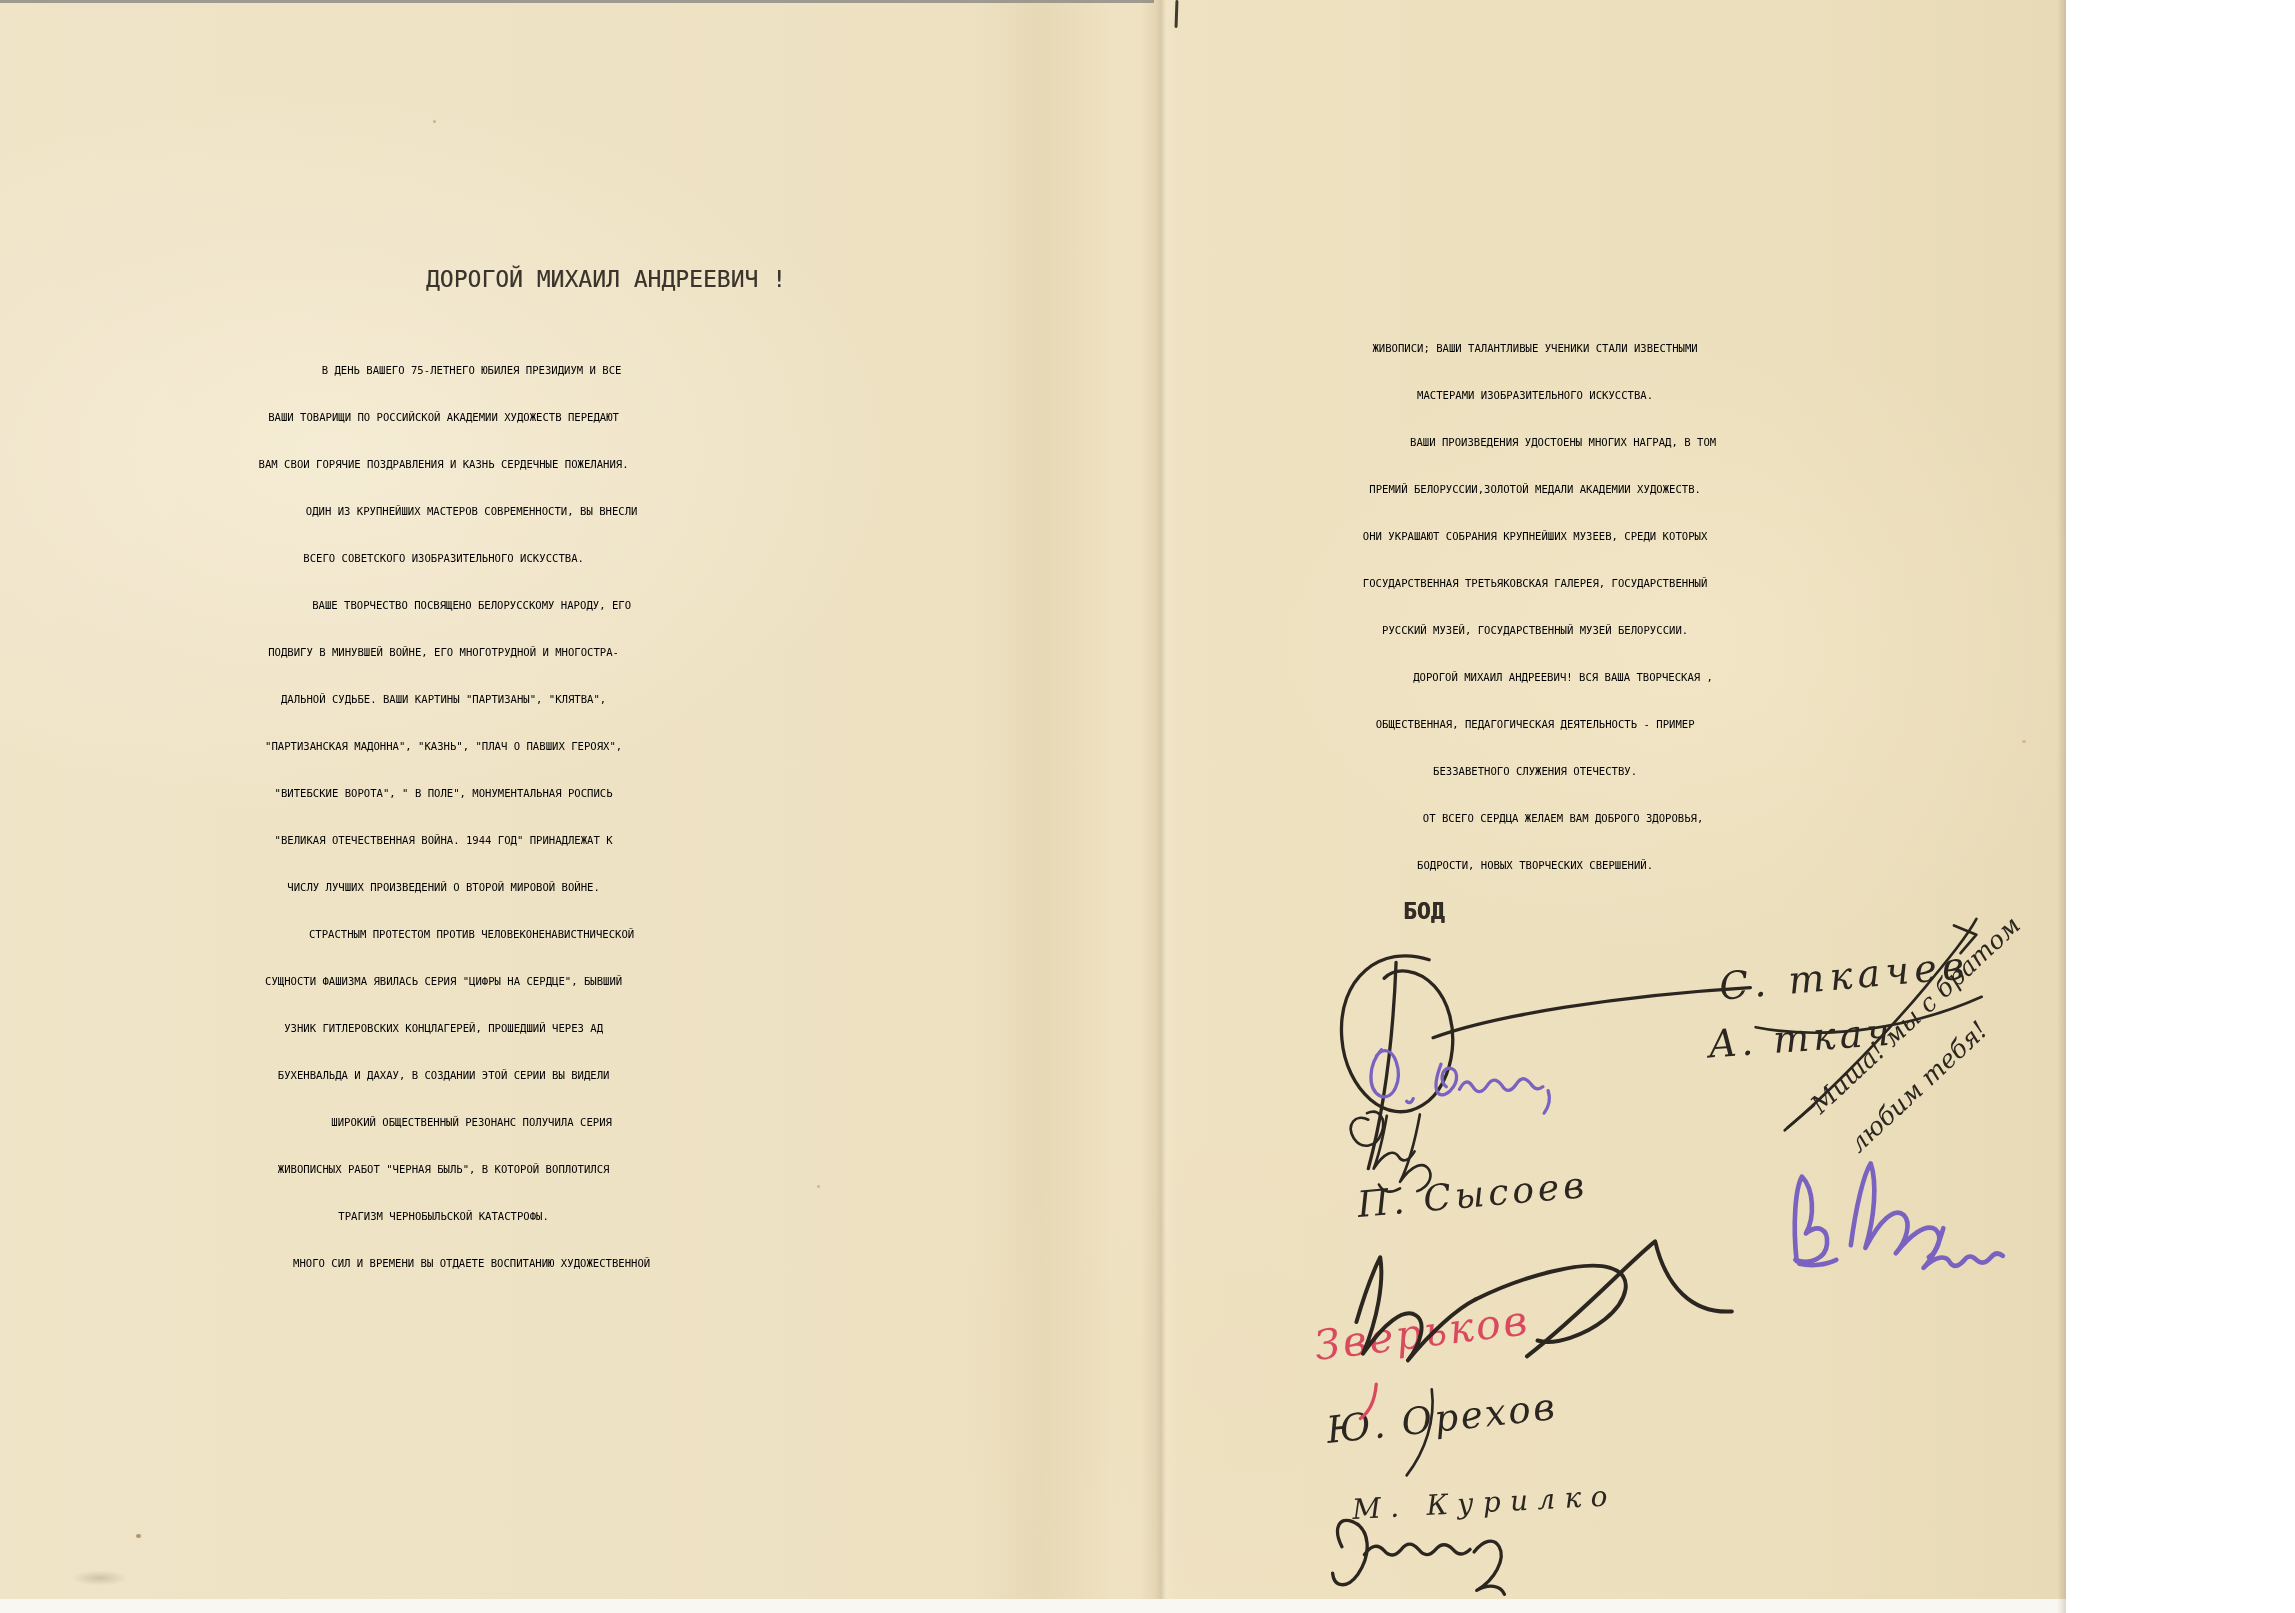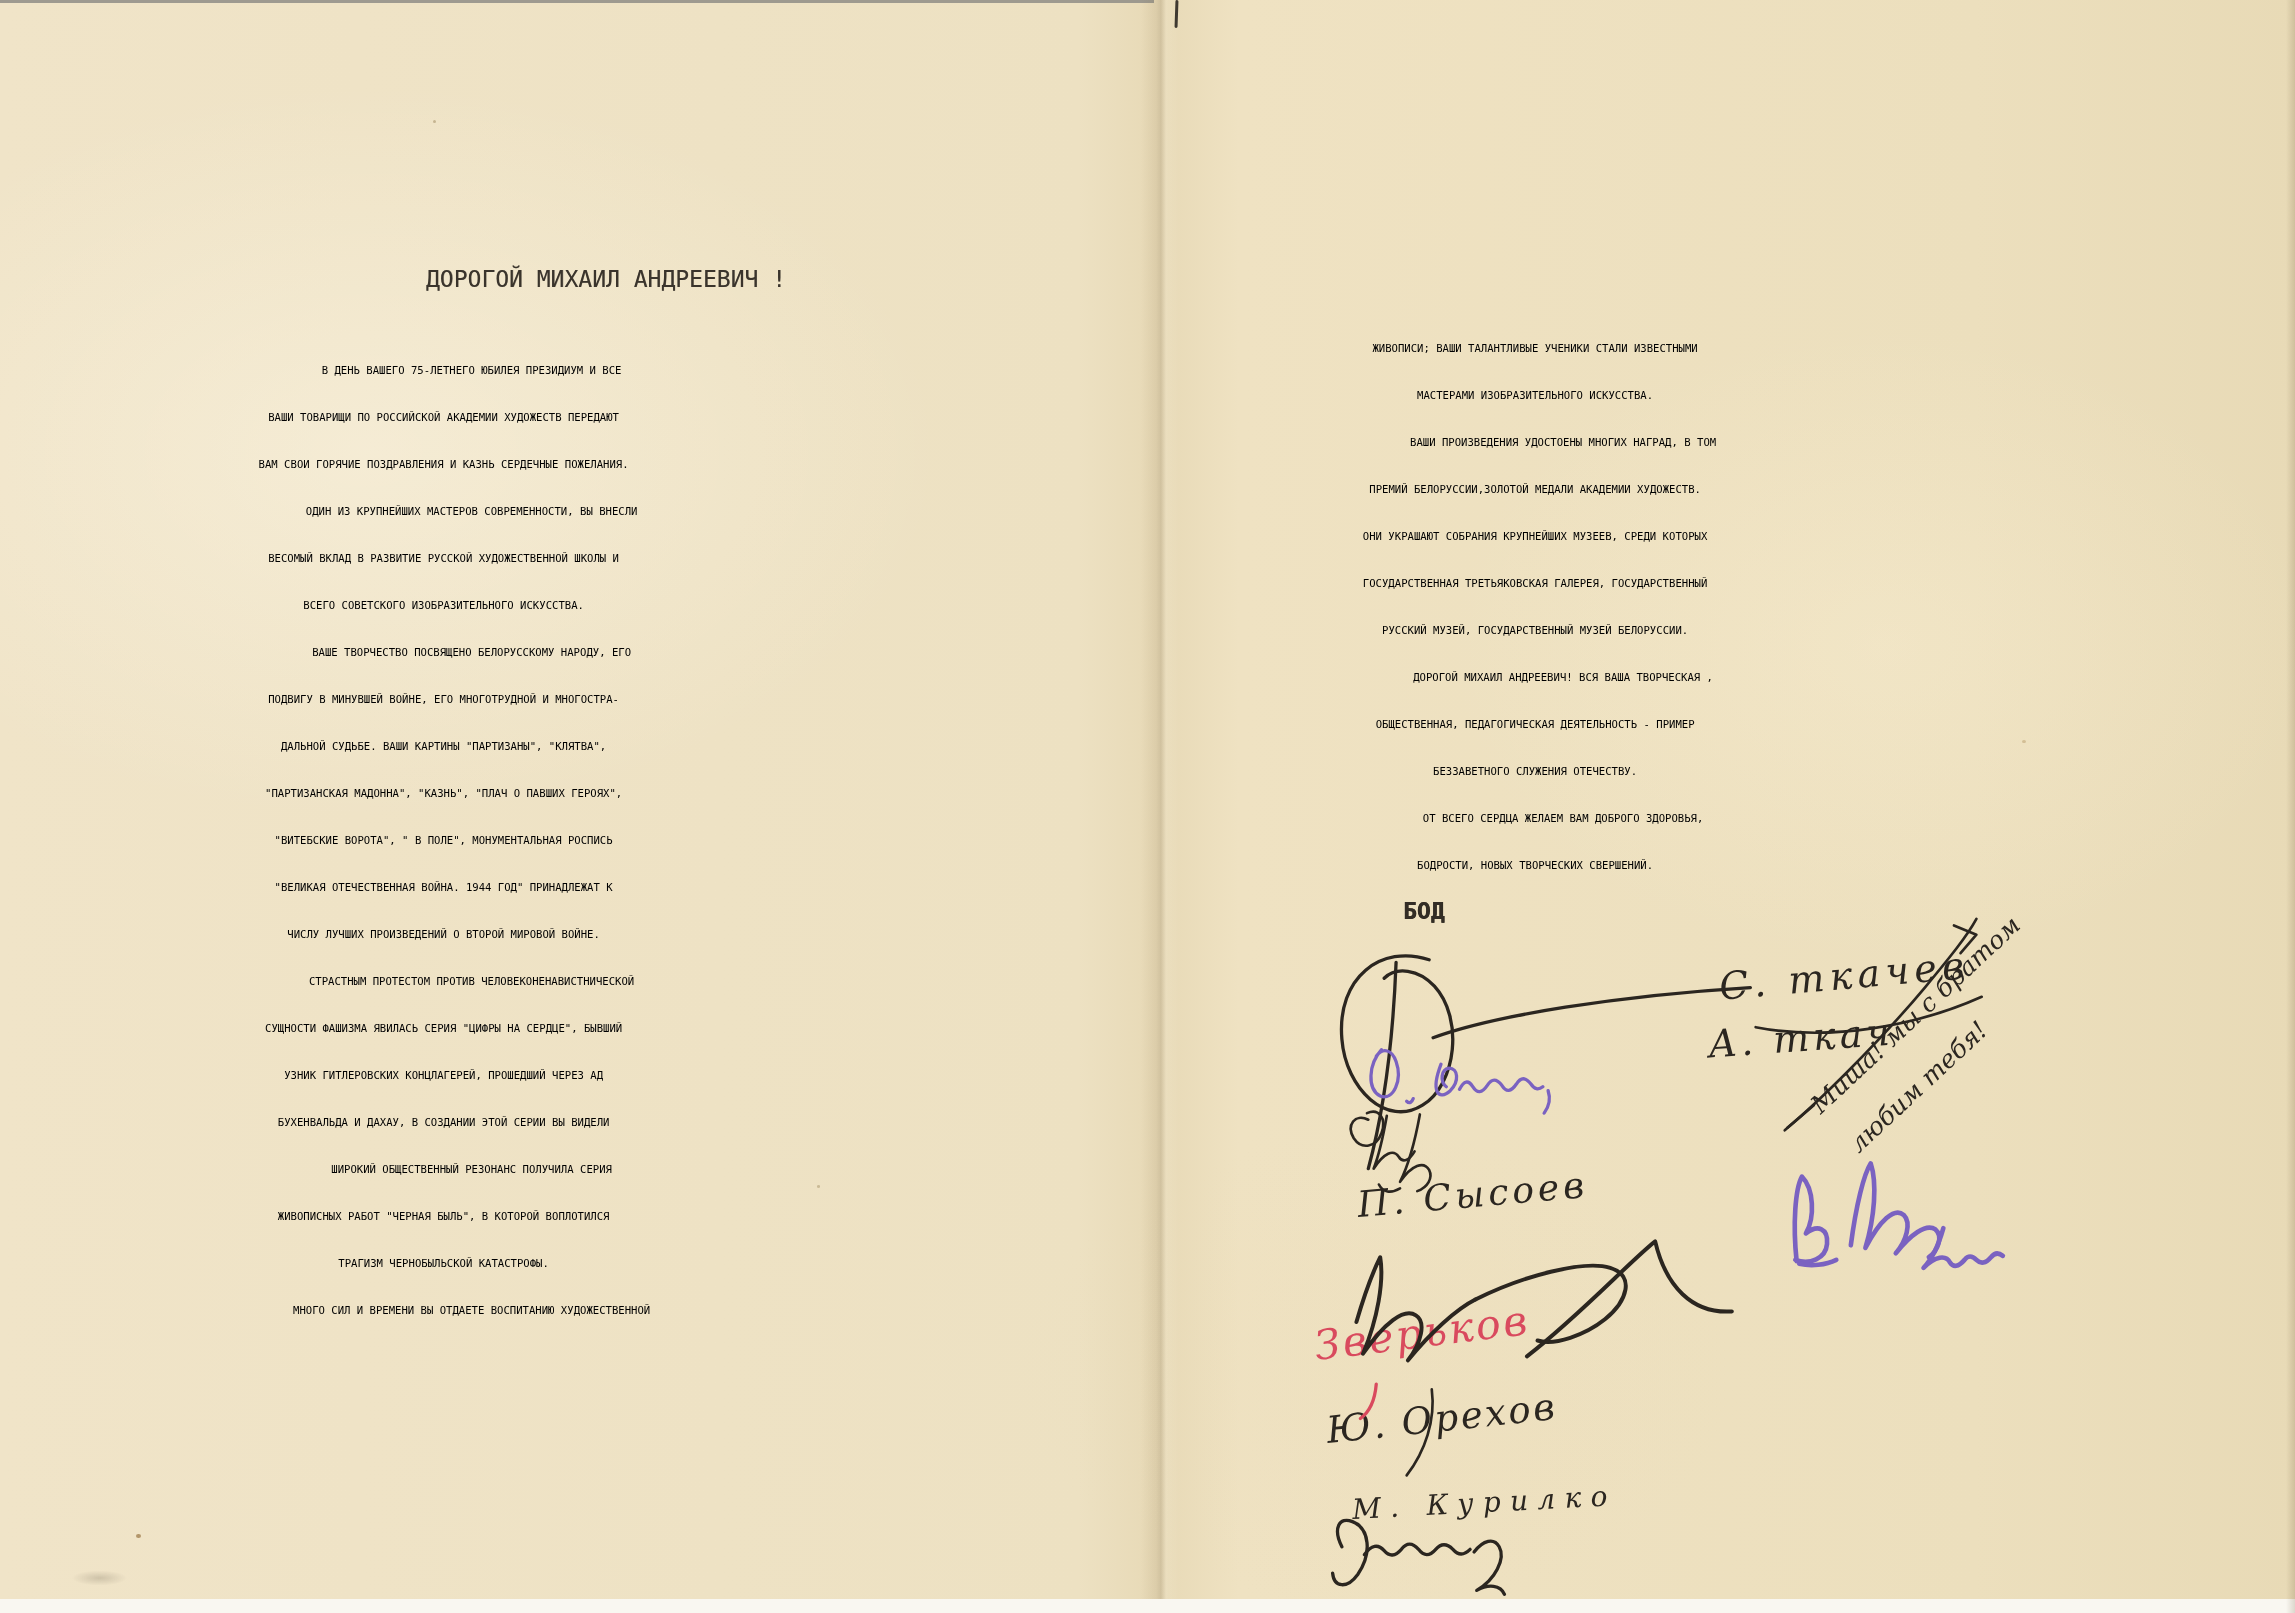--- a/index.html
+++ b/index.html
@@ -1,17 +1,17 @@
 <!DOCTYPE html>
 <html style="font-size:10.6px"><head>
 <meta charset="utf-8">
 <style>
   html,body{margin:0;padding:0;background:#ffffff;}
   .scan{
-    position:relative;width:2295px;height:1613px;overflow:hidden;
+    position:relative;width:2066px;height:1613px;overflow:hidden;
     font-family:"DejaVu Sans Mono",monospace;
     background:
       radial-gradient(926px 595px at 16% 28%, rgba(255,250,236,.38), transparent 62%),
       radial-gradient(727px 529px at 82% 40%, rgba(252,242,216,.30), transparent 60%),
       radial-gradient(595px 397px at 60% 85%, rgba(235,220,185,.25), transparent 60%),
       linear-gradient(90deg,#f0e4c8 0%,#ede1c2 47%,#e7d9b6 50.4%,#efe2c2 54%,#ecdfbd 86%,#e8dab6 100%);
   }
   
   .typed{position:absolute;color:#3a342c;font-size:23px;letter-spacing:0px;
          text-shadow:0.3px 0.3px 0.5px rgba(58,52,44,.45);white-space:pre;}
@@ -54,21 +54,20 @@
   <div class="speck" style="left:817px;top:1185px;width:3.3px;height:2.6px;background:rgba(120,95,45,.30);"></div>
   <div class="speck" style="left:2022px;top:740px;width:4px;height:3.3px;background:rgba(150,110,50,.30);"></div>
 
   <div class="title typed" style="left:426px;top:266px;">ДОРОГОЙ МИХАИЛ АНДРЕЕВИЧ !</div>
 
   <div class="lines" style="left:237px;top:357px;">
     <div class="tl ind">В ДЕНЬ ВАШЕГО 75-ЛЕТНЕГО ЮБИЛЕЯ ПРЕЗИДИУМ И ВСЕ</div>
     <div class="tl">ВАШИ ТОВАРИЩИ ПО РОССИЙСКОЙ АКАДЕМИИ ХУДОЖЕСТВ ПЕРЕДАЮТ</div>
     <div class="tl">ВАМ СВОИ ГОРЯЧИЕ ПОЗДРАВЛЕНИЯ И КАЗНЬ СЕРДЕЧНЫЕ ПОЖЕЛАНИЯ.</div>
     <div class="tl ind">ОДИН ИЗ КРУПНЕЙШИХ МАСТЕРОВ СОВРЕМЕННОСТИ, ВЫ ВНЕСЛИ</div>
-    <div class="tl">ВЕСОМЫЙ ВКЛАД В РАЗВИТИЕ РУССКОЙ ХУДОЖЕСТВЕННОЙ ШКОЛЫ И</div>
     <div class="tl">ВСЕГО СОВЕТСКОГО ИЗОБРАЗИТЕЛЬНОГО ИСКУССТВА.</div>
     <div class="tl ind">ВАШЕ ТВОРЧЕСТВО ПОСВЯЩЕНО БЕЛОРУССКОМУ НАРОДУ, ЕГО</div>
     <div class="tl">ПОДВИГУ В МИНУВШЕЙ ВОЙНЕ, ЕГО МНОГОТРУДНОЙ И МНОГОСТРА-</div>
     <div class="tl">ДАЛЬНОЙ СУДЬБЕ. ВАШИ КАРТИНЫ "ПАРТИЗАНЫ", "КЛЯТВА",</div>
     <div class="tl">"ПАРТИЗАНСКАЯ МАДОННА", "КАЗНЬ", "ПЛАЧ О ПАВШИХ ГЕРОЯХ",</div>
     <div class="tl">"ВИТЕБСКИЕ ВОРОТА", " В ПОЛЕ", МОНУМЕНТАЛЬНАЯ РОСПИСЬ</div>
     <div class="tl">"ВЕЛИКАЯ ОТЕЧЕСТВЕННАЯ ВОЙНА. 1944 ГОД" ПРИНАДЛЕЖАТ К</div>
     <div class="tl">ЧИСЛУ ЛУЧШИХ ПРОИЗВЕДЕНИЙ О ВТОРОЙ МИРОВОЙ ВОЙНЕ.</div>
     <div class="tl ind">СТРАСТНЫМ ПРОТЕСТОМ ПРОТИВ ЧЕЛОВЕКОНЕНАВИСТНИЧЕСКОЙ</div>
     <div class="tl">СУЩНОСТИ ФАШИЗМА ЯВИЛАСЬ СЕРИЯ "ЦИФРЫ НА СЕРДЦЕ", БЫВШИЙ</div>

